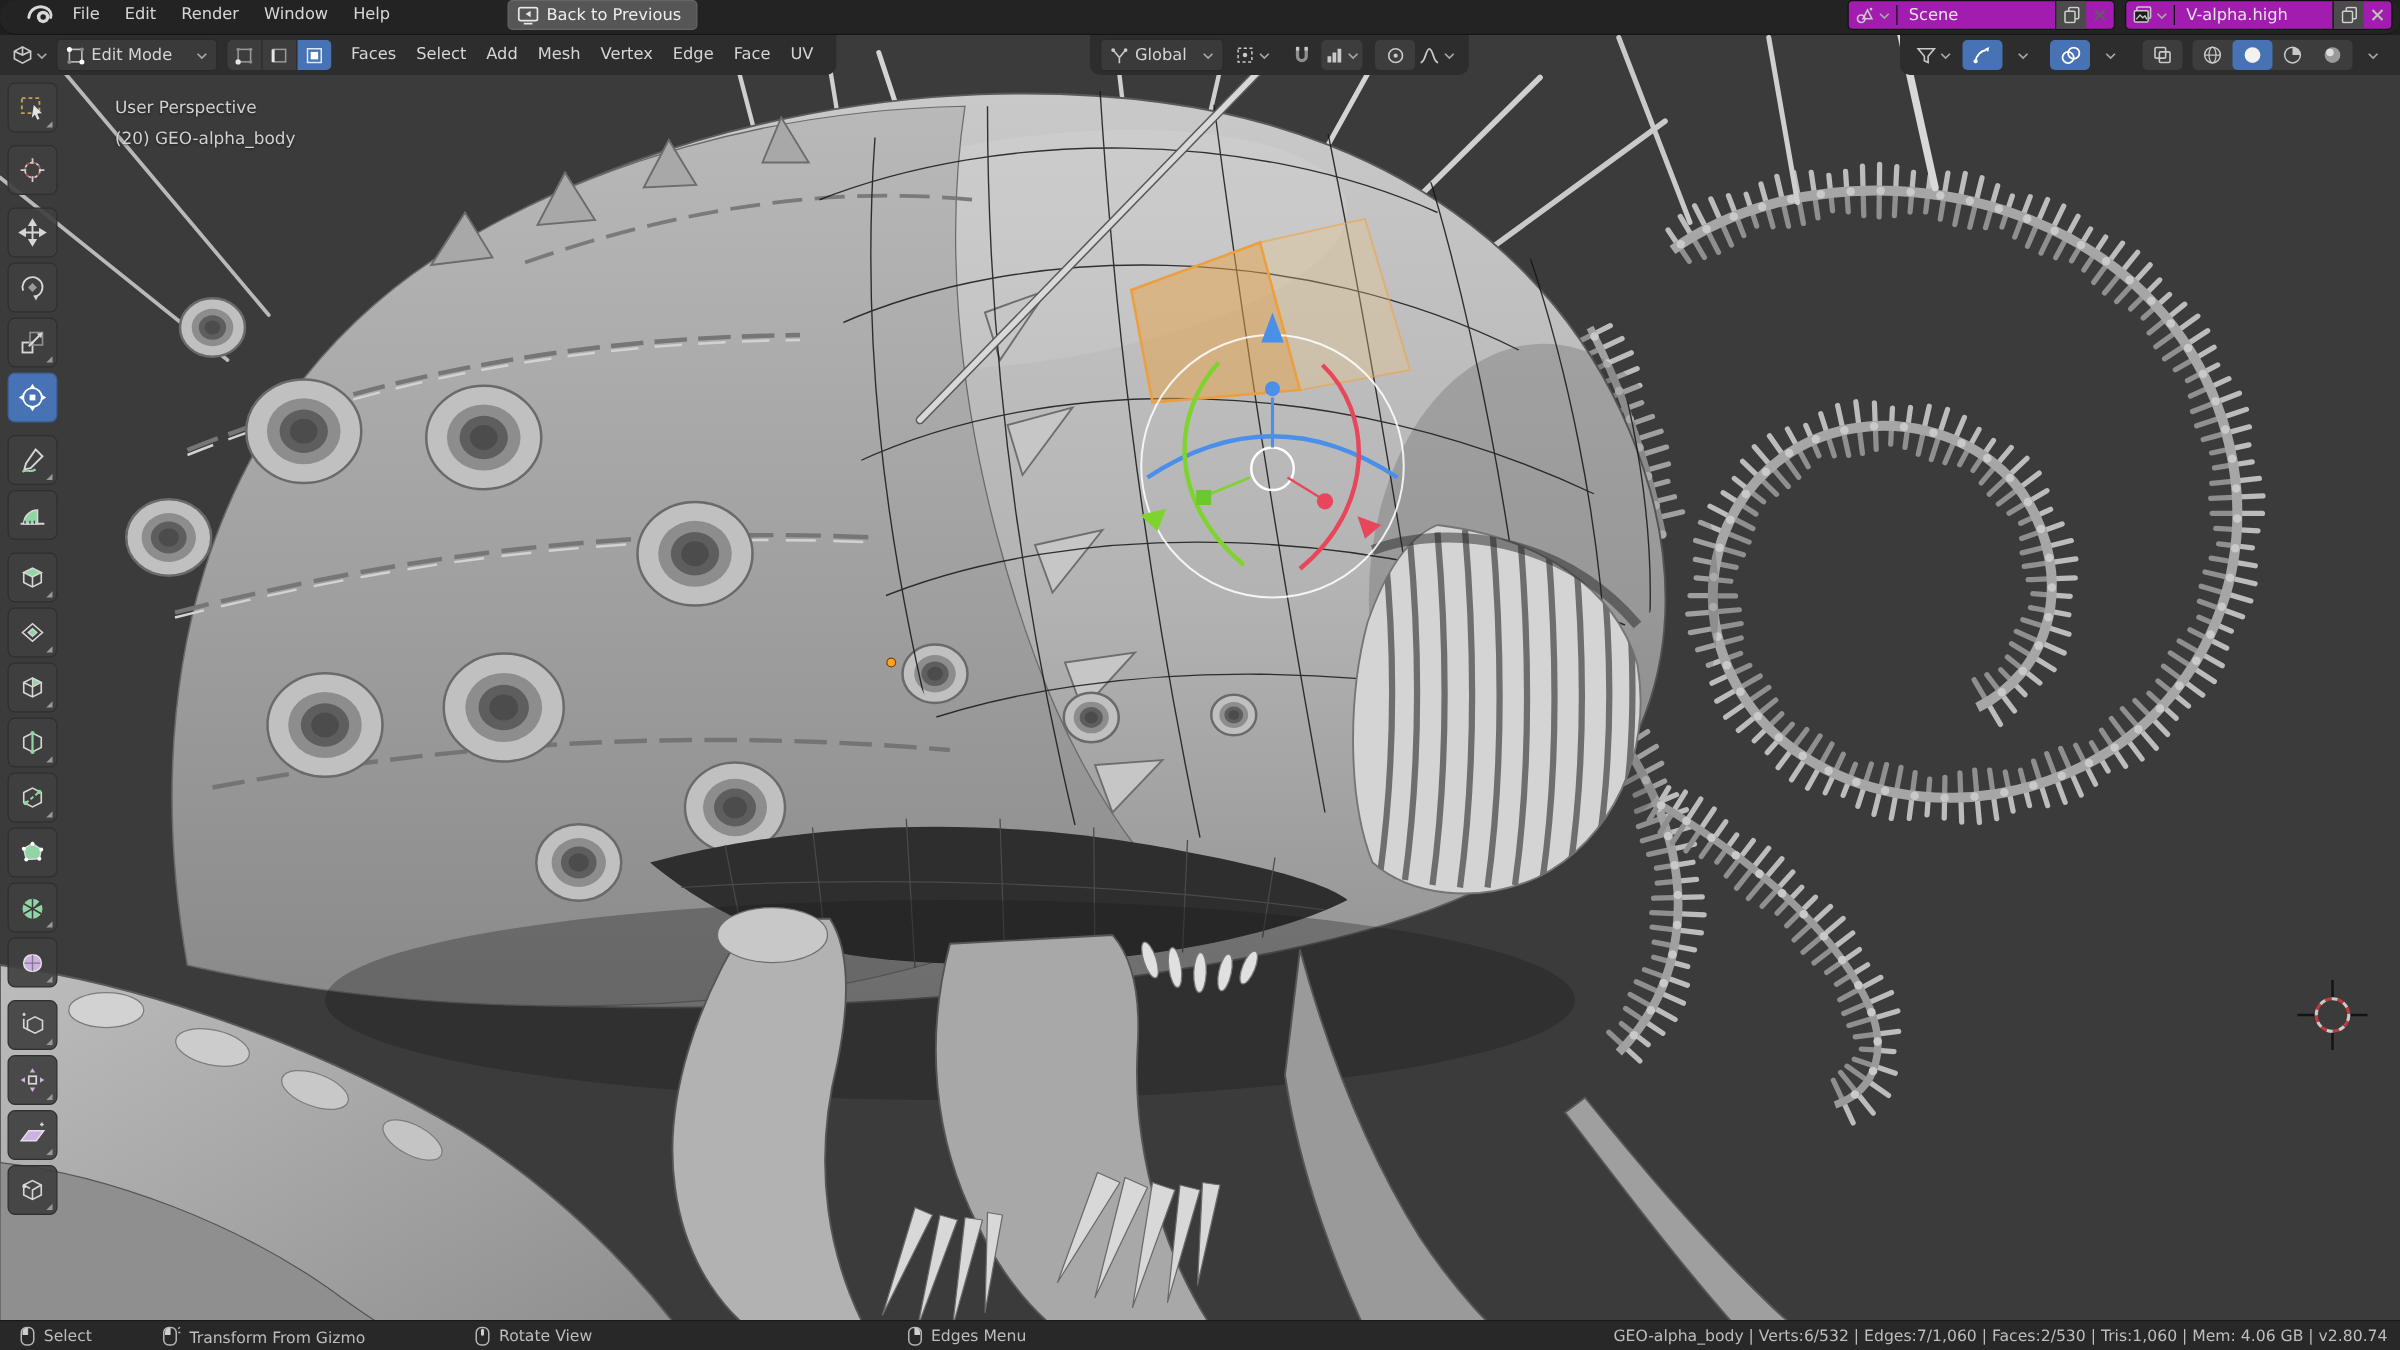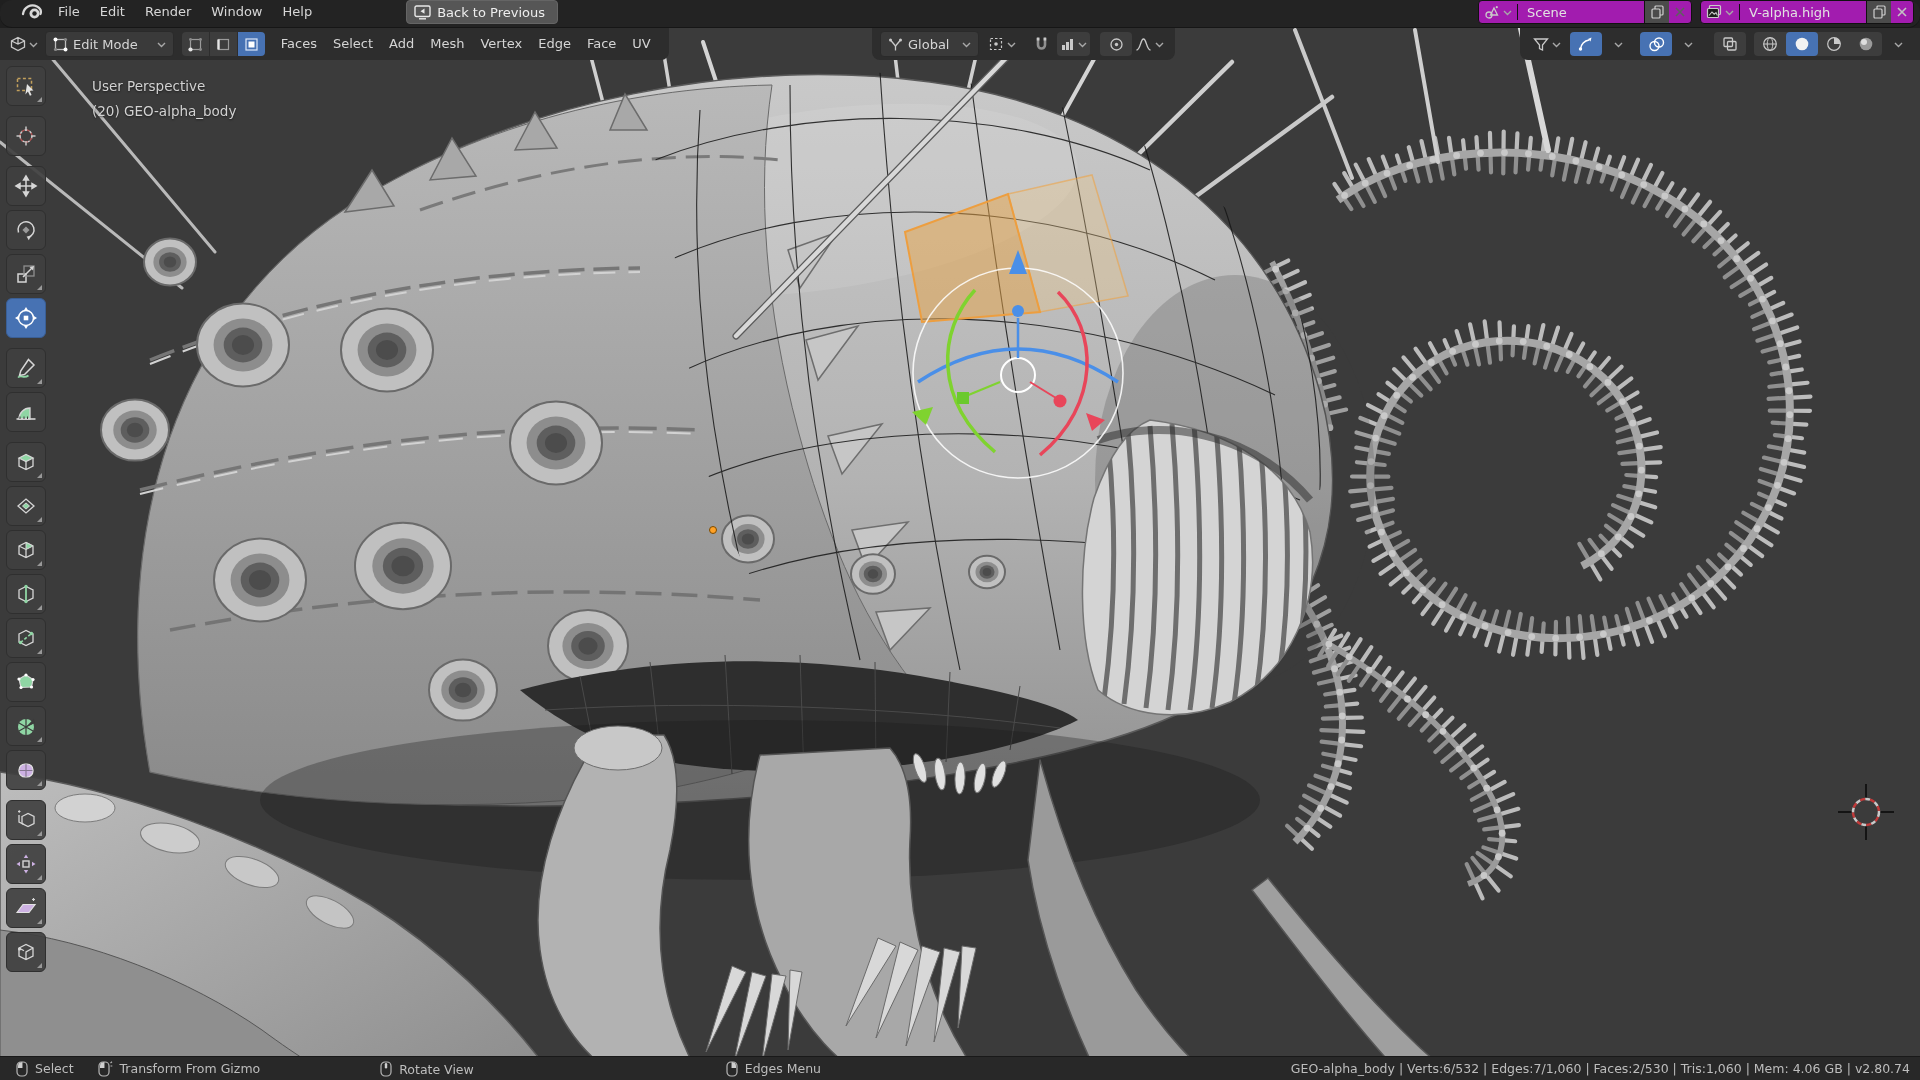--- a/index.html
+++ b/index.html
@@ -1320,30 +1320,30 @@
 
   <div class="statusbar">
     <span class="hint" style="margin-left:6px;">
       <svg width="12" height="16" viewBox="0 0 12 16">
         <rect x="1" y="1" width="10" height="14" rx="4" fill="none" stroke="#b5b5b5" stroke-width="1.2"></rect>
         <line x1="6" y1="1" x2="6" y2="7" stroke="#b5b5b5" stroke-width="1.1"></line>
         <path d="M2,4.5 A4,3.5 0 0 1 6,1.2 L6,7 L2,7 Z" fill="#cfcfcf"></path>
       </svg>
       <span>Select</span>
     </span>
-    <span class="hint" style="margin-left:24px;">
+    <span class="hint" style="margin-left:56px;align-items:flex-end;">
       <svg width="15" height="16" viewBox="0 0 15 16">
         <rect x="1" y="1" width="10" height="14" rx="4" fill="none" stroke="#b5b5b5" stroke-width="1.2"></rect>
         <line x1="6" y1="1" x2="6" y2="7" stroke="#b5b5b5" stroke-width="1.1"></line>
         <path d="M2,4.5 A4,3.5 0 0 1 6,1.2 L6,7 L2,7 Z" fill="#cfcfcf"></path>
         <path d="M12.5,2 L14,0.8 M12.5,5 L14.3,5" stroke="#b5b5b5" stroke-width="1.1"></path>
       </svg>
       <span>Transform From Gizmo</span>
     </span>
-    <span class="hint" style="margin-left:120px;align-items:flex-end;">
+    <span class="hint" style="margin-left:88px;">
       <svg width="12" height="16" viewBox="0 0 12 16">
         <rect x="1" y="1" width="10" height="14" rx="4" fill="none" stroke="#b5b5b5" stroke-width="1.2"></rect>
         <rect x="4.8" y="2" width="2.4" height="5.5" rx="1.2" fill="#cfcfcf"></rect>
       </svg>
       <span>Rotate View</span>
     </span>
     <span class="hint" style="margin-left:252px;">
       <svg width="12" height="16" viewBox="0 0 12 16">
         <rect x="1" y="1" width="10" height="14" rx="4" fill="none" stroke="#b5b5b5" stroke-width="1.2"></rect>
         <line x1="6" y1="1" x2="6" y2="7" stroke="#b5b5b5" stroke-width="1.1"></line>

